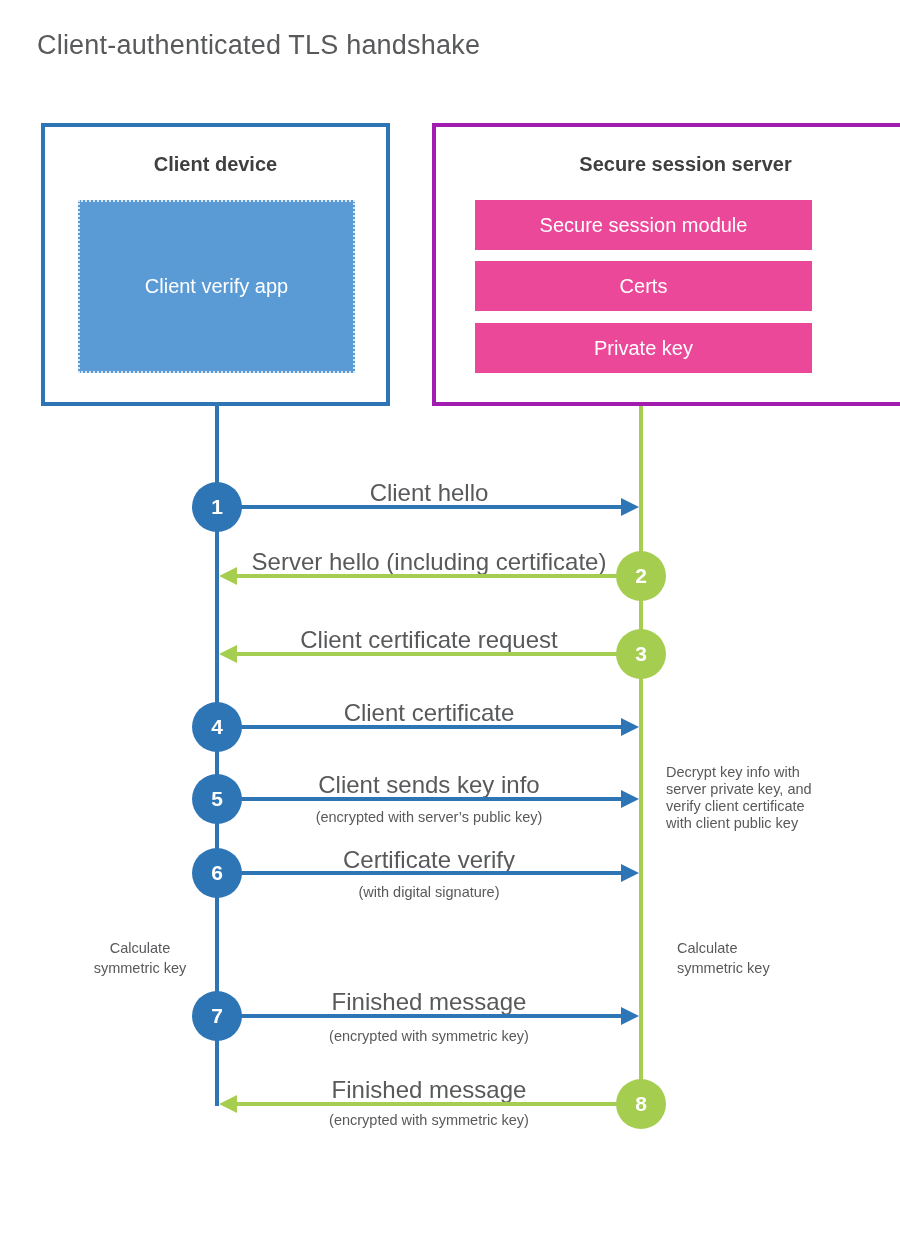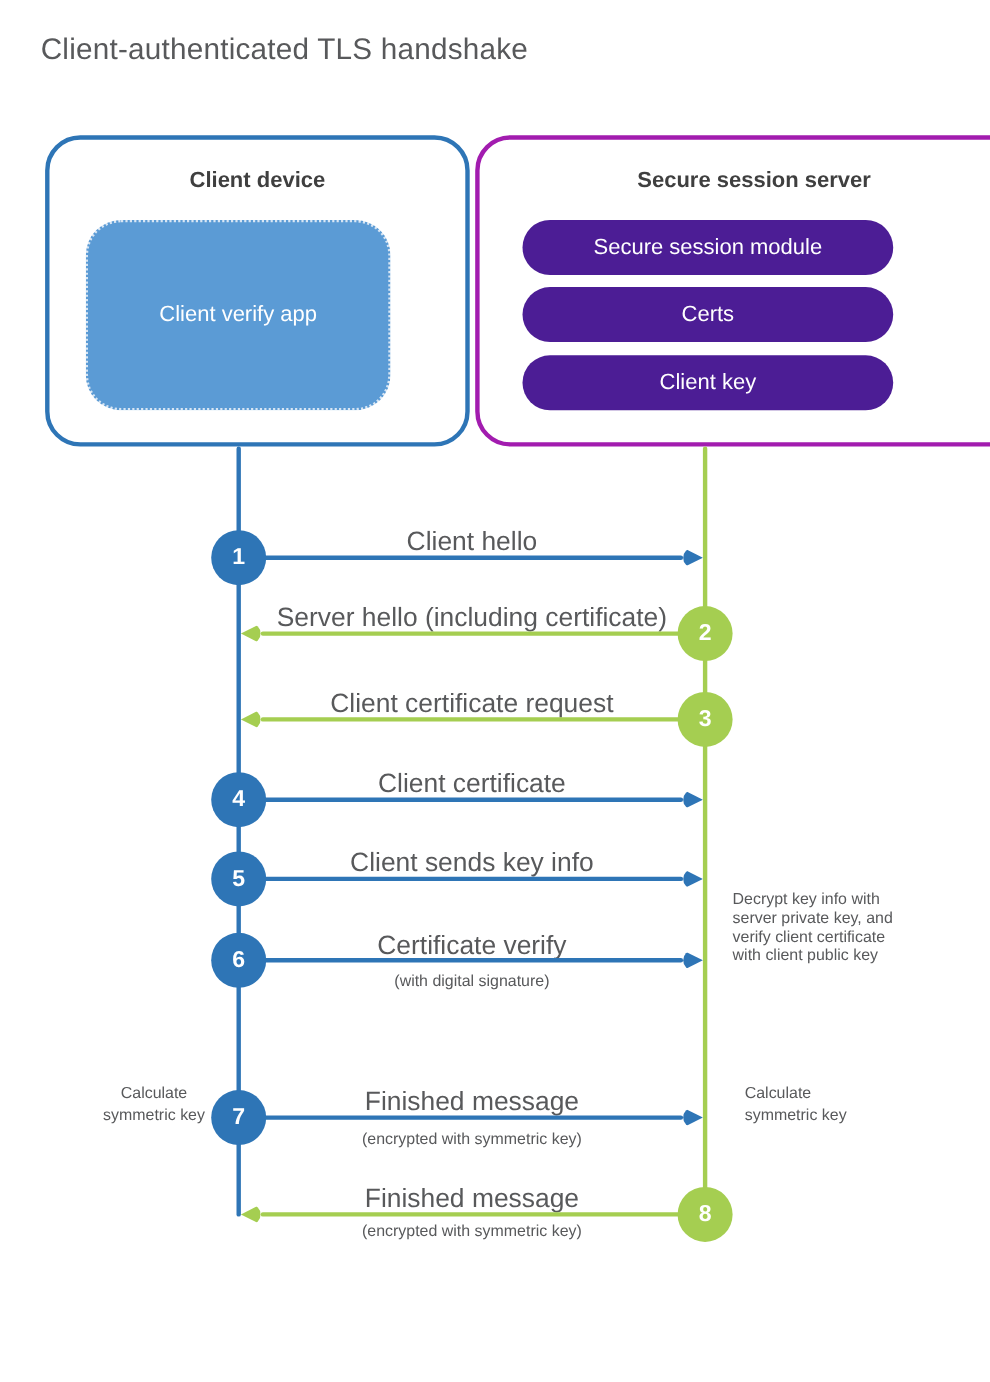--- a/index.html
+++ b/index.html
@@ -1,15 +1,15 @@
 <!DOCTYPE html>
 <html><head>
 <meta charset="utf-8">
 <style>
-  * { margin: 0; padding: 0; box-sizing: border-box; border-radius: 32px; }
+  * { margin: 0; padding: 0; box-sizing: border-box; }
   html, body { background: #ffffff; }
   body { font-family: "Liberation Sans", "DejaVu Sans", sans-serif; }
   .canvas {
     position: relative;
     width: 900px;
     height: 1256px;
     background: #ffffff;
     overflow: hidden;
   }
   .title {
@@ -20,21 +20,21 @@
     color: #58595b;
     letter-spacing: 0.2px;
   }
   
   .actor-box {
     position: absolute;
     top: 123px;
     height: 283px;
     background: #ffffff;
   }
-  .client-box { left: 41px; width: 386px; border: 4px solid #2e75b6; }
+  .client-box { left: 41px; width: 349px; border: 4px solid #2e75b6; }
   .server-box { left: 432px; width: 507px; border: 4px solid #a21caf; }
   .actor-title {
     position: absolute;
     left: 0; right: 0; top: 26px;
     text-align: center;
     font-size: 20px;
     font-weight: 700;
     color: #3f3f3f;
   }
   .app-box {
@@ -51,21 +51,21 @@
     width: 190px;
     text-align: center;
     color: #ffffff;
     font-size: 20px;
     line-height: 29px;
   }
   .module-bar {
     position: absolute;
     left: 39px;
     width: 337px; height: 50px;
-    background: #4c1d95;
+    background: #ec4899;
     color: #ffffff;
     font-size: 20px;
     text-align: center;
     line-height: 50px;
   }
   .module-bar.m0 { top: 73px; }
   .module-bar.m1 { top: 134px; }
   .module-bar.m2 { top: 196px; }
   
   .lifeline { position: absolute; width: 4px; }
@@ -115,21 +115,20 @@
     left: 209px; width: 440px;
     text-align: center;
     font-size: 14.5px;
     color: #58595b;
   }
   .note {
     position: absolute;
     font-size: 14.5px;
     color: #58595b;
     line-height: 17px;
-    margin-top: 46px;
   }
   .note-decrypt { left: 666px; top: 764px; width: 175px; text-align: left; }
   .note-calc-left { left: 70px; top: 938px; width: 140px; text-align: center; line-height: 20px; }
   .note-calc-right { left: 677px; top: 938px; width: 140px; text-align: left; line-height: 20px; }
   .note div { display: block; }
 </style>
 </head>
 <body>
 
 <div class="canvas">
@@ -140,21 +139,21 @@
     <div class="actor-title">Client device</div>
     <div class="app-box">
       <div class="app-label">Client verify app</div>
     </div>
   </div>
 
   <div class="actor-box server-box">
     <div class="actor-title">Secure session server</div>
     <div class="module-bar m0">Secure session module</div>
     <div class="module-bar m1">Certs</div>
-    <div class="module-bar m2">Client key</div>
+    <div class="module-bar m2">Private key</div>
   </div>
 
   <div class="lifeline lifeline-client"></div>
   <div class="lifeline lifeline-server"></div>
 
   <div class="msg-label" style="top:479px">Client hello</div>
   <div class="arrow-body blue" style="top:505px"></div>
   <div class="arrow-head blue" style="top:498px"></div>
   <div class="step-circle client" style="top:482px">1</div>
 
@@ -170,20 +169,21 @@
 
   <div class="msg-label" style="top:699px">Client certificate</div>
   <div class="arrow-body blue" style="top:725px"></div>
   <div class="arrow-head blue" style="top:718px"></div>
   <div class="step-circle client" style="top:702px">4</div>
 
   <div class="msg-label" style="top:771px">Client sends key info</div>
   <div class="arrow-body blue" style="top:797px"></div>
   <div class="arrow-head blue" style="top:790px"></div>
   <div class="step-circle client" style="top:774px">5</div>
+  <div class="msg-sublabel" style="top:809px">(encrypted with server’s public key)</div>
 
   <div class="msg-label" style="top:846px">Certificate verify</div>
   <div class="arrow-body blue" style="top:871px"></div>
   <div class="arrow-head blue" style="top:864px"></div>
   <div class="step-circle client" style="top:848px">6</div>
   <div class="msg-sublabel" style="top:884px">(with digital signature)</div>
 
   <div class="msg-label" style="top:988px">Finished message</div>
   <div class="arrow-body blue" style="top:1014px"></div>
   <div class="arrow-head blue" style="top:1007px"></div>

